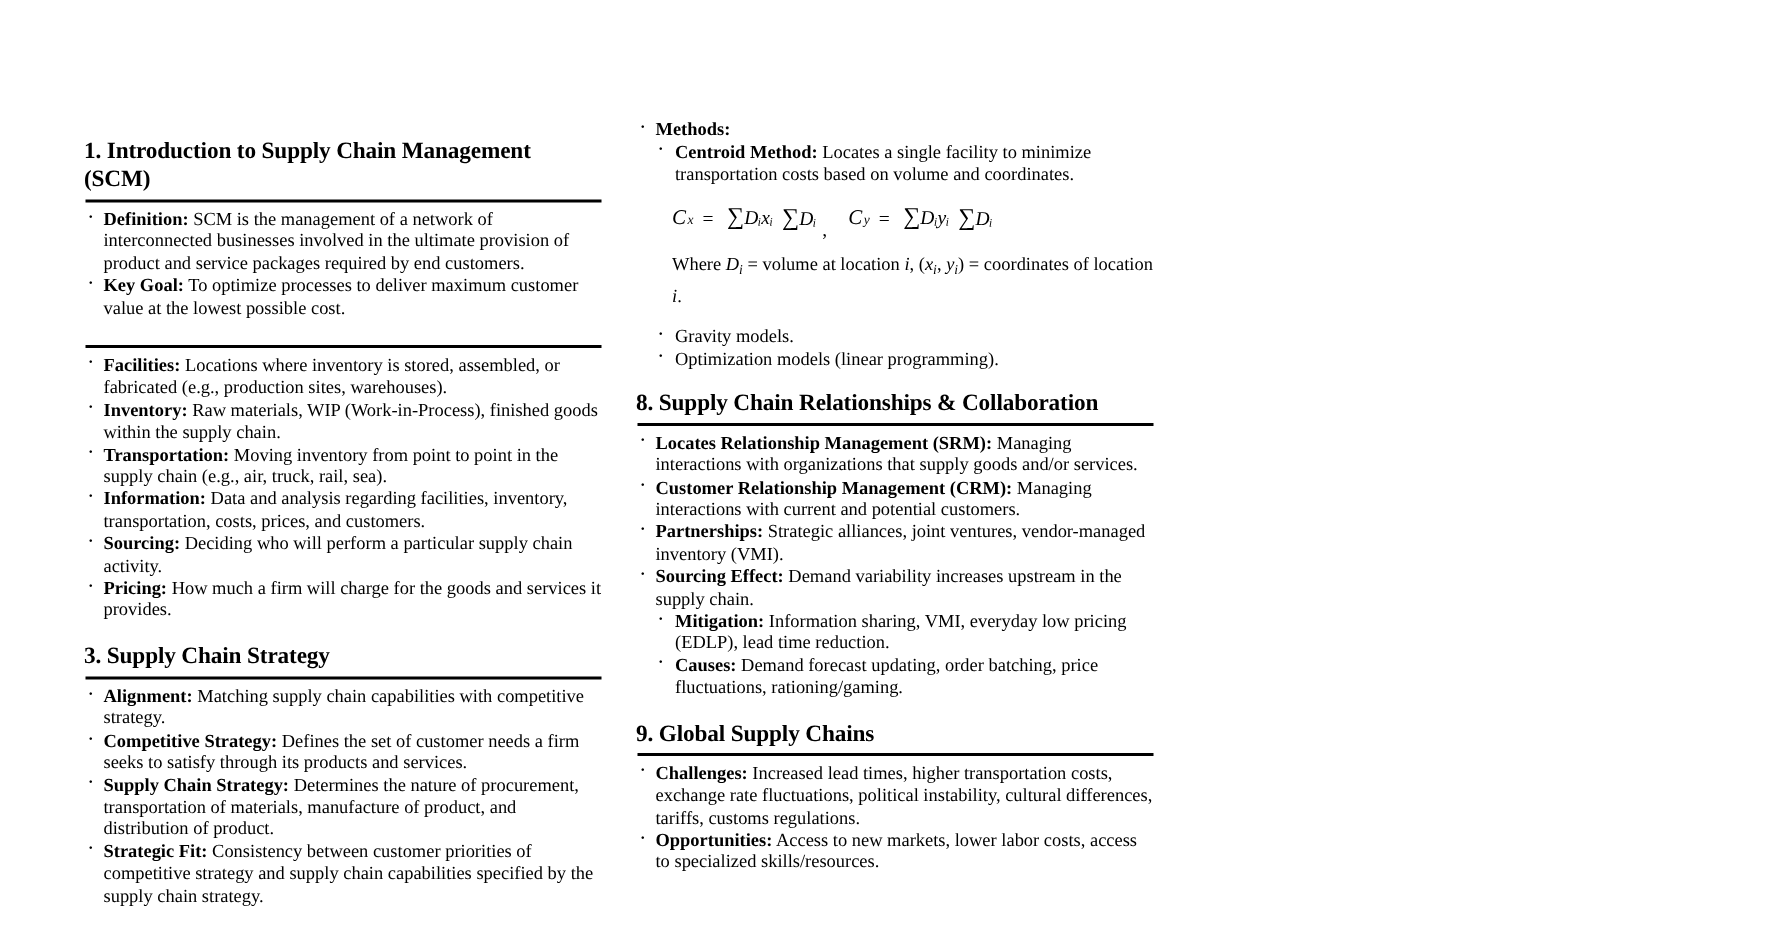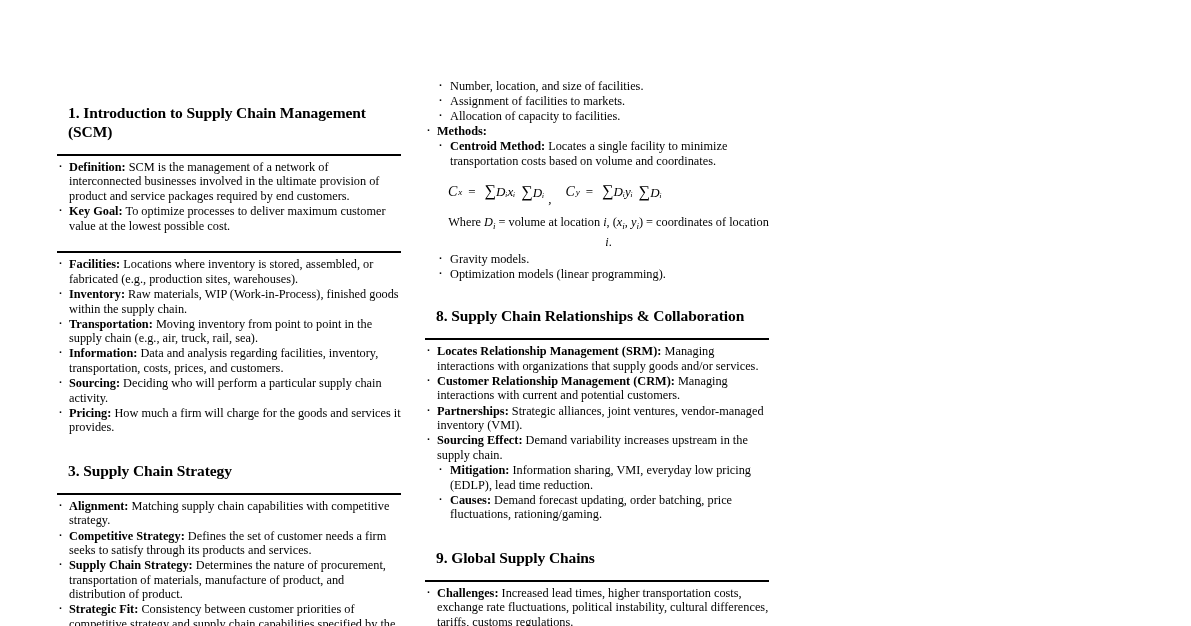--- a/index.html
+++ b/index.html
@@ -26,21 +26,21 @@
     top: 0;
     width: 345px;
   }
   .col-left  { left: 56px; }
   .col-right { left: 424px; }
 
   h2.section-heading {
     font-size: 15.5px;
     font-weight: bold;
     line-height: 1.22;
-    margin: 12px;
+    margin: 0;
     padding: 0;
     letter-spacing: -0.1px;
   }
   .rule {
     border: 0;
     border-top: 2.2px solid #000;
     margin: 3px 0 4px 1px;
     width: 344px;
     height: 0;
   }
@@ -120,22 +120,21 @@
   .frac .den {
     padding: 1px 3px 0 3px;
     font-size: 13px;
     white-space: nowrap;
   }
   .sigma { font-size: 16px; font-style: normal; }
   .comma { font-size: 13px; margin-left: 1px; margin-right: 14px; align-self: flex-end; padding-bottom: 4px;}
   .where {
     font-size: 12.3px;
     line-height: 17px;
-    margin: 0 0 1px 24px;
-    text-align: center;
+    margin: 0 0 11px 24px;
   }
   .it { font-style: italic; }
   .it-sub { font-style: italic; font-size: 9px; vertical-align: -2.5px; }
   .mi { font-style: italic; font-size: 13px; }
 </style>
 </head>
 <body>
 
 <div class="page">
 
@@ -174,25 +173,20 @@
         <li><span class="lbl">Competitive Strategy:</span> <span>Defines the set of customer needs a firm seeks to satisfy through its products and services.</span></li>
         <li><span class="lbl">Supply Chain Strategy:</span> <span>Determines the nature of procurement, transportation of materials, manufacture of product, and distribution of product.</span></li>
         <li><span class="lbl">Strategic Fit:</span> <span>Consistency between customer priorities of competitive strategy and supply chain capabilities specified by the supply chain strategy.</span></li>
       </ul>
     </div>
 
   </div>
 
   <div class="col col-right" style="top:79px;">
 
-    <ul class="bl nest">
-      <li><span>Number, location, and size of facilities.</span></li>
-      <li><span>Assignment of facilities to markets.</span></li>
-      <li><span>Allocation of capacity to facilities.</span></li>
-    </ul>
 
     <ul class="bl">
       <li><span class="lbl">Methods:</span></li>
     </ul>
 
     <ul class="bl nest">
       <li><span class="lbl">Centroid Method:</span> <span>Locates a single facility to minimize transportation costs based on volume and coordinates.</span></li>
     </ul>
 
     <div class="mathrow">

